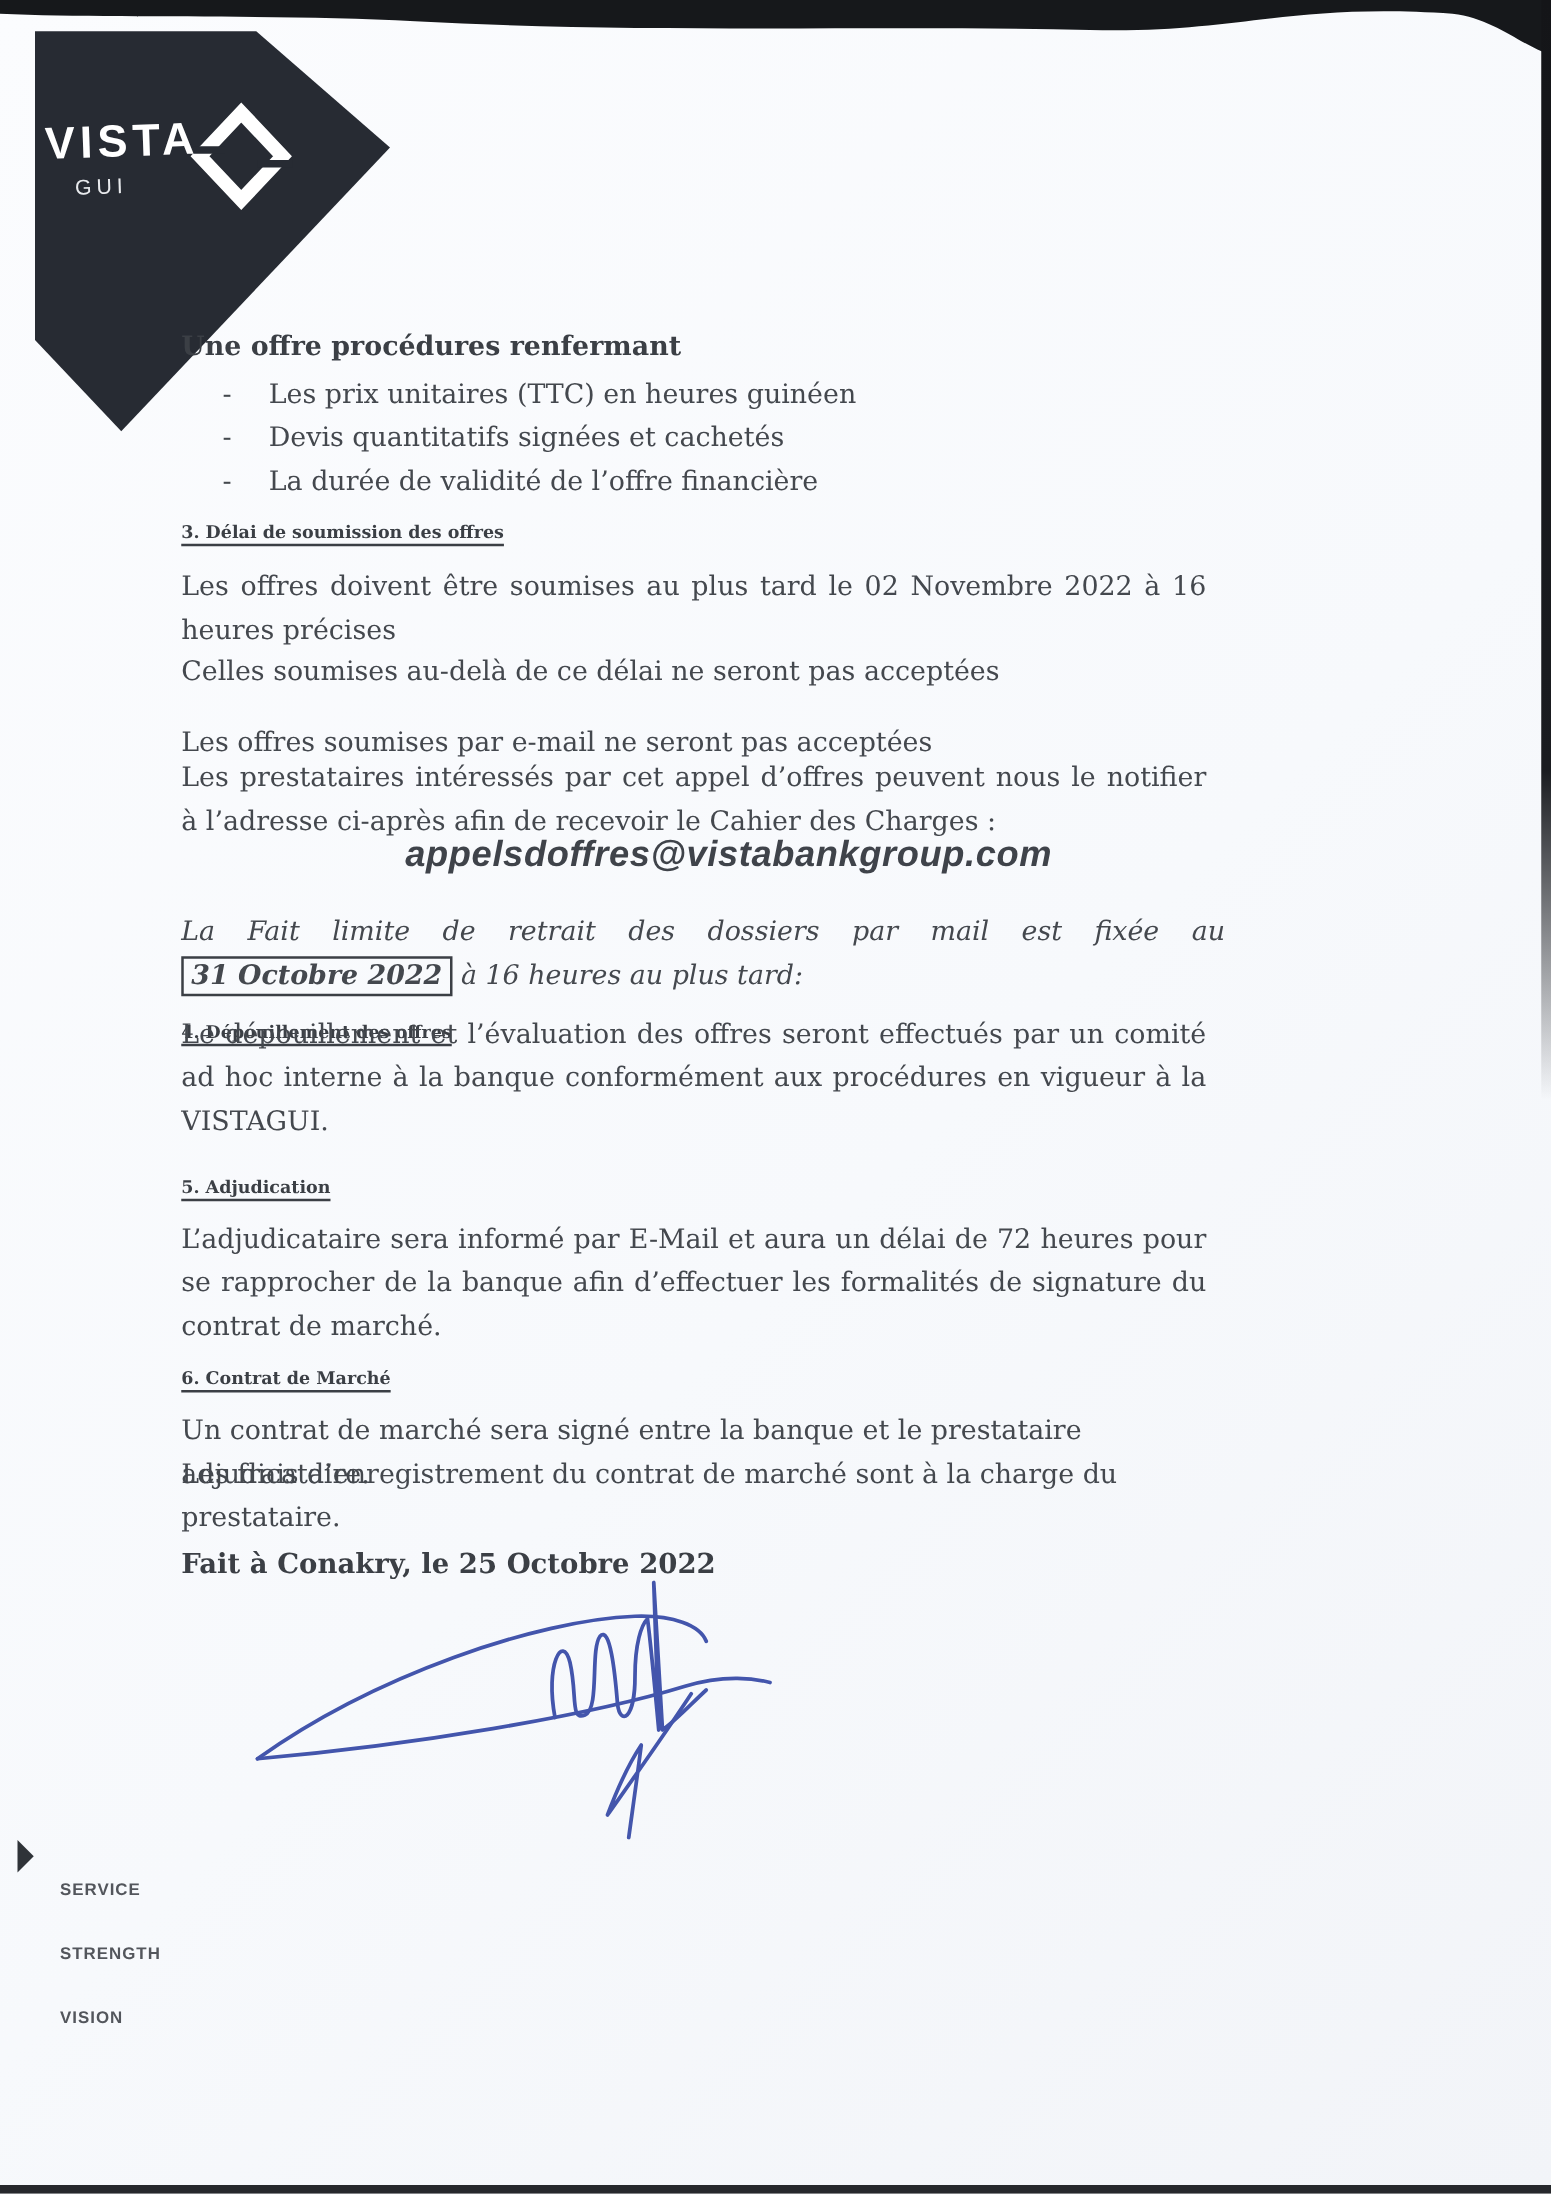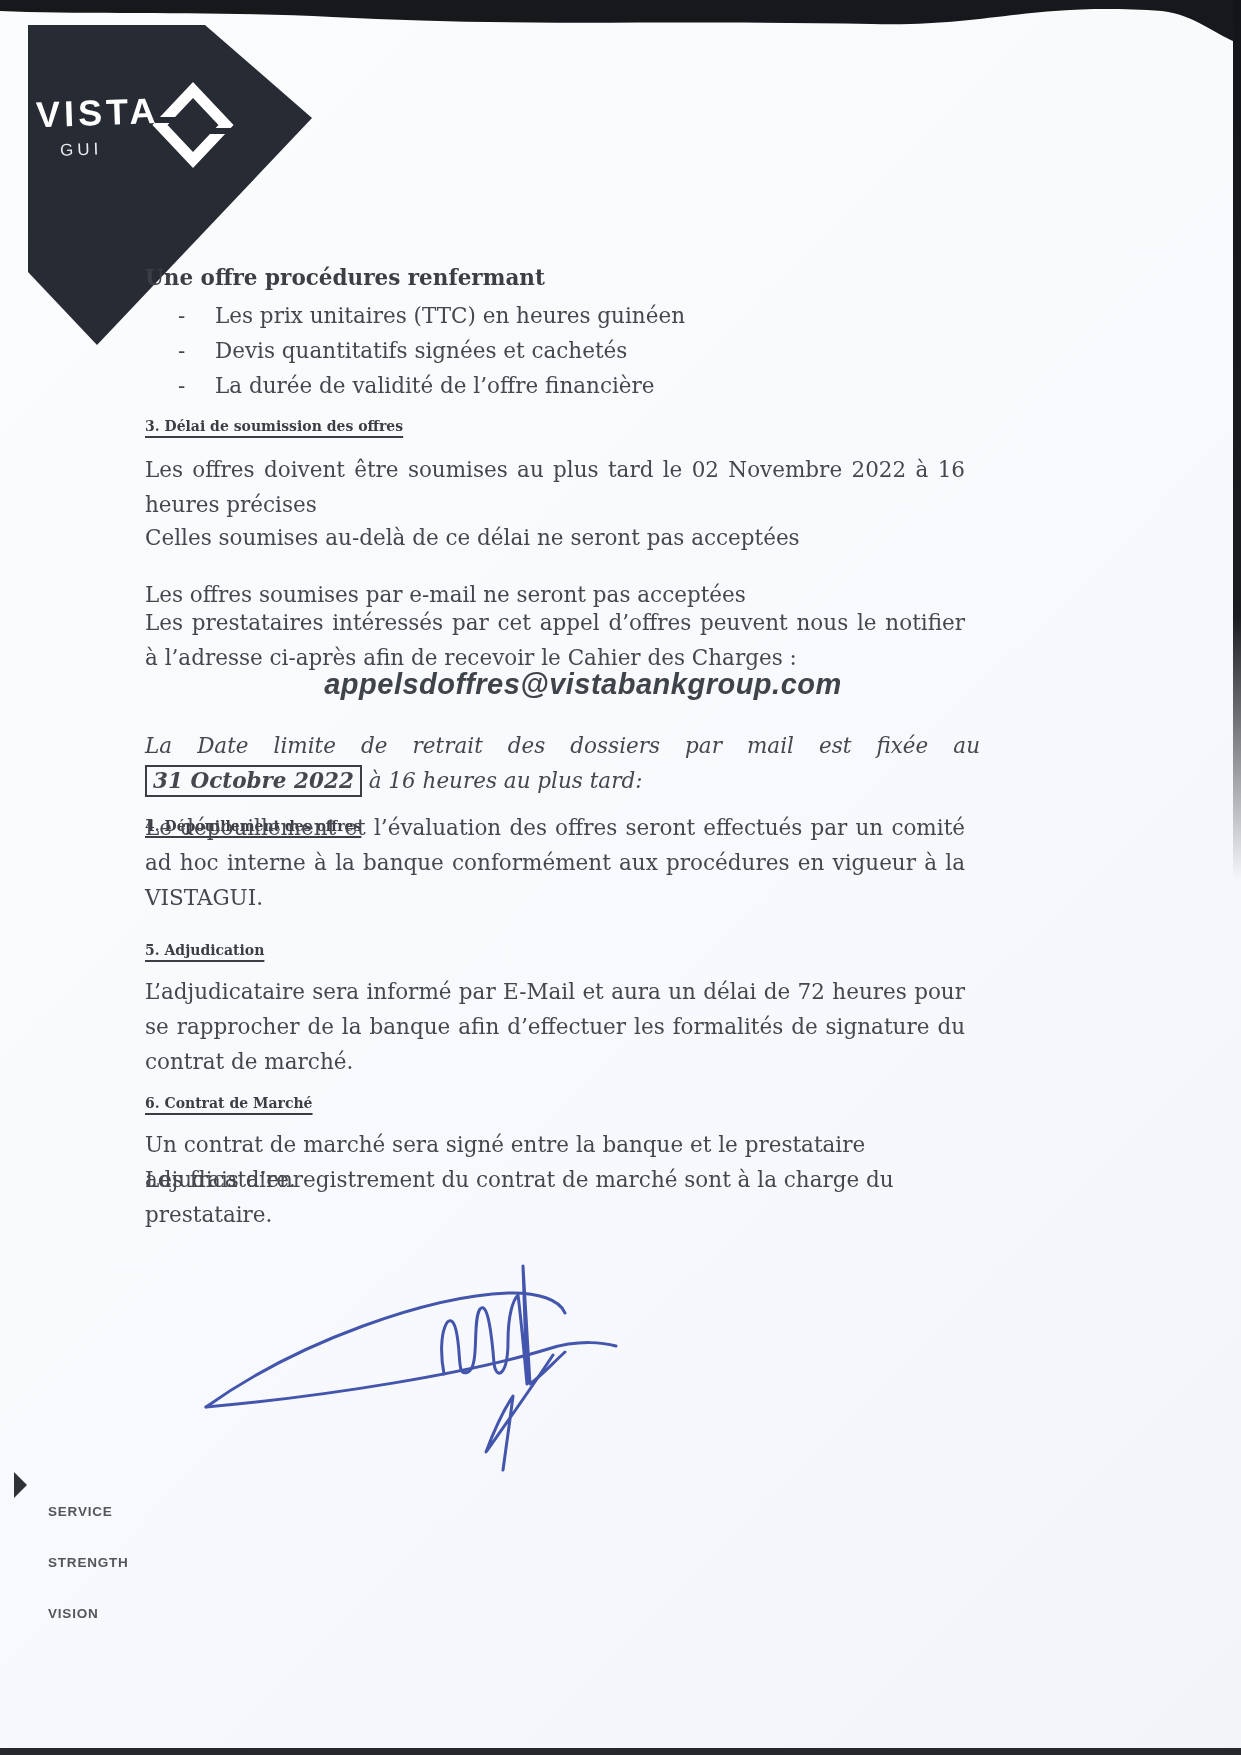--- a/index.html
+++ b/index.html
@@ -117,35 +117,36 @@
 
   <div class="heading" style="top:418px;">3. Délai de soumission des offres</div>
   <div class="txt just" style="top:452px;">Les offres doivent être soumises au plus tard le 02 Novembre 2022 à 16 heures précises</div>
   <div class="txt" style="top:520px;">Celles soumises au-delà de ce délai ne seront pas acceptées</div>
   <div class="txt" style="top:577px;">Les offres soumises par e-mail ne seront pas acceptées</div>
 
   <div class="txt just" style="top:605px;">Les prestataires intéressés par cet appel d’offres peuvent nous le notifier à l’adresse ci-après afin de recevoir le Cahier des Charges :</div>
   <div class="email-line">appelsdoffres@vistabankgroup.com</div>
 
   <div class="txt just italic-par" style="top:728px;">
-    <span>La Date limite de retrait des dossiers par mail est fixée au</span>
+    <span>La Fait limite de retrait des dossiers par mail est fixée au</span>
     <span class="datebox">31 Octobre 2022</span>
     <span>à 16 heures au plus tard:</span>
   </div>
 
   <div class="heading" style="top:818px;">4. Dépouillement des offres</div>
   <div class="txt just" style="top:810px;">Le dépouillement et l’évaluation des offres seront effectués par un comité ad hoc interne à la banque conformément aux procédures en vigueur à la VISTAGUI.</div>
 
   <div class="heading" style="top:942px;">5. Adjudication</div>
   <div class="txt just" style="top:974px;">L’adjudicataire sera informé par E-Mail et aura un délai de 72 heures pour se rapprocher de la banque afin d’effectuer les formalités de signature du contrat de marché.</div>
 
   <div class="heading" style="top:1095px;">6. Contrat de Marché</div>
   <div class="txt" style="top:1127px;">Un contrat de marché sera signé entre la banque et le prestataire adjudicataire.</div>
   <div class="txt" style="top:1162px;">Les frais d’enregistrement du contrat de marché sont à la charge du prestataire.</div>
 
+  <div class="closing">Fait à Conakry, le 25 Octobre 2022</div>
 
   <div class="tagline">
     <span>SERVICE</span>
     <span>STRENGTH</span>
     <span>VISION</span>
   </div>
 
 </div>
 
 </body></html>

